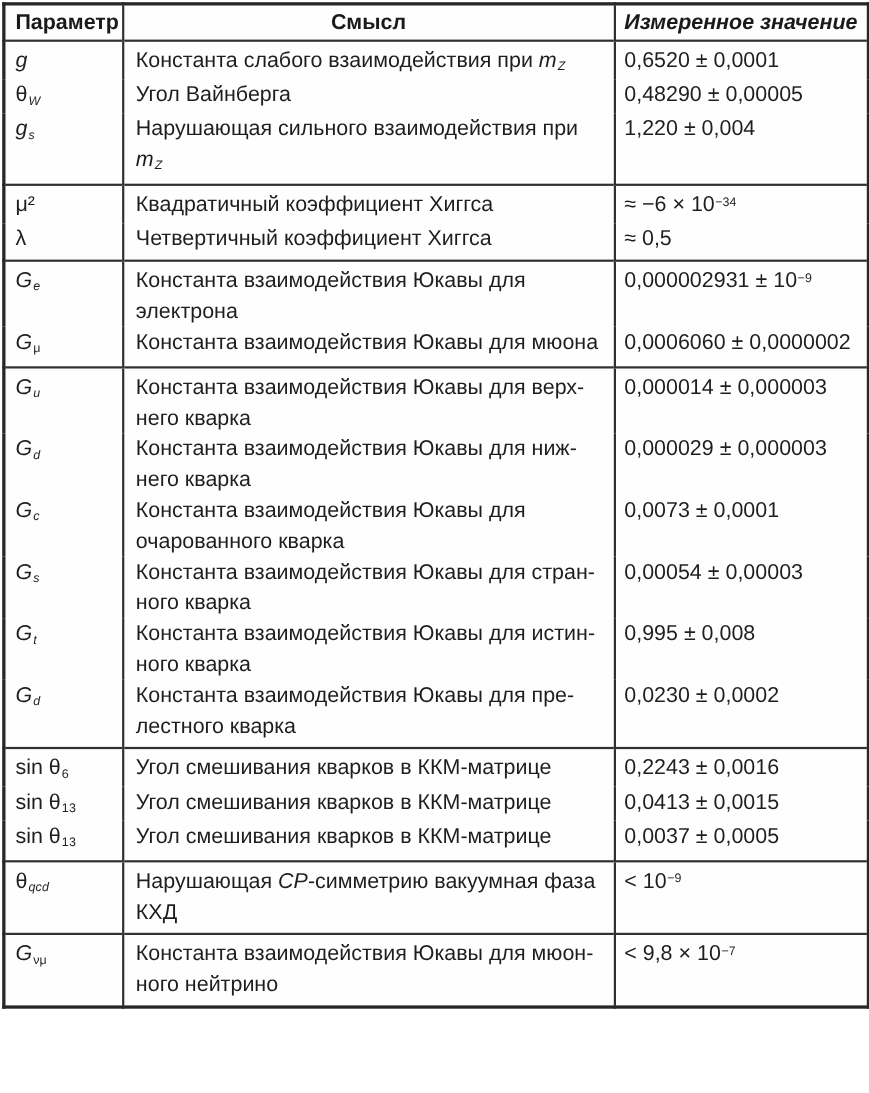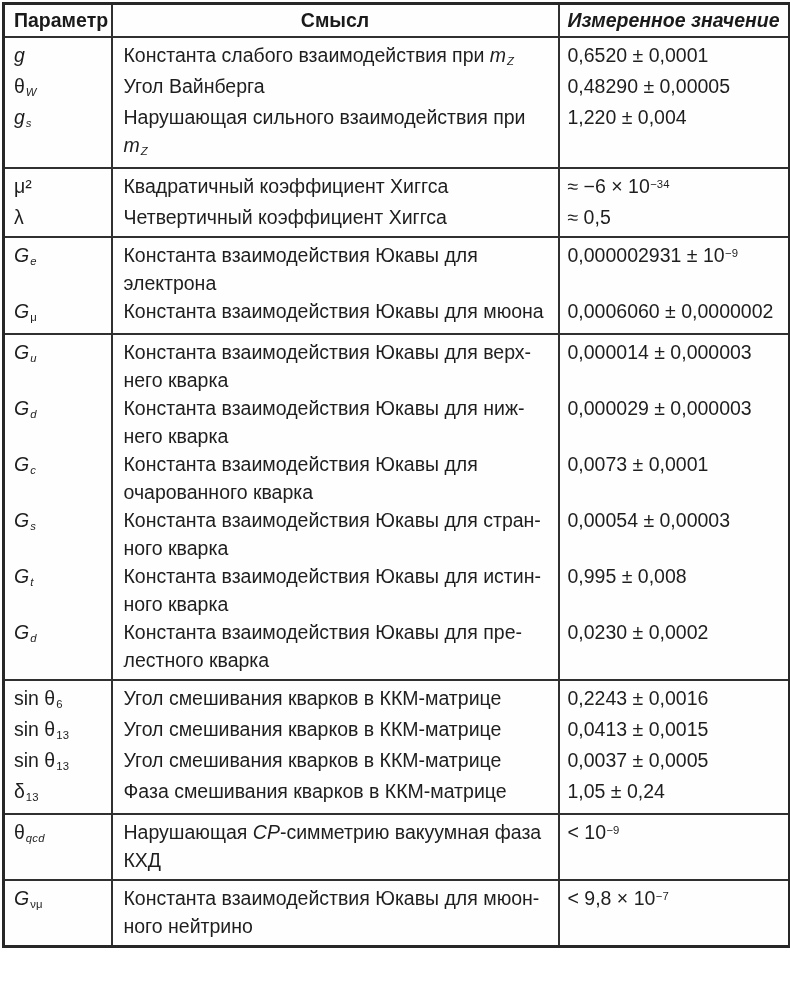--- a/index.html
+++ b/index.html
@@ -177,25 +177,20 @@
         <tr>
           <td class="param-cell"><span>sin θ</span><span class="sub">13</span></td>
           <td class="meaning-cell"><span>Угол смешивания кварков в ККМ-матрице</span></td>
           <td class="value-cell"><span>0,0413 ± 0,0015</span></td>
         </tr>
         <tr>
           <td class="param-cell"><span>sin θ</span><span class="sub">13</span></td>
           <td class="meaning-cell"><span>Угол смешивания кварков в ККМ-матрице</span></td>
           <td class="value-cell"><span>0,0037 ± 0,0005</span></td>
         </tr>
-        <tr>
-          <td class="param-cell"><span>δ</span><span class="sub">13</span></td>
-          <td class="meaning-cell"><span>Фаза смешивания кварков в ККМ-матрице</span></td>
-          <td class="value-cell"><span>1,05 ± 0,24</span></td>
-        </tr>
       </tbody>
       <tbody>
         <tr>
           <td class="param-cell"><span>θ</span><span class="i sub">qcd</span></td>
           <td class="meaning-cell"><span>Нарушающая </span><span class="i">CP</span><span>-симметрию вакуумная фаза</span><br><span>КХД</span></td>
           <td class="value-cell"><span>&lt; 10</span><span class="sup">−9</span></td>
         </tr>
       </tbody>
       <tbody>
         <tr>

